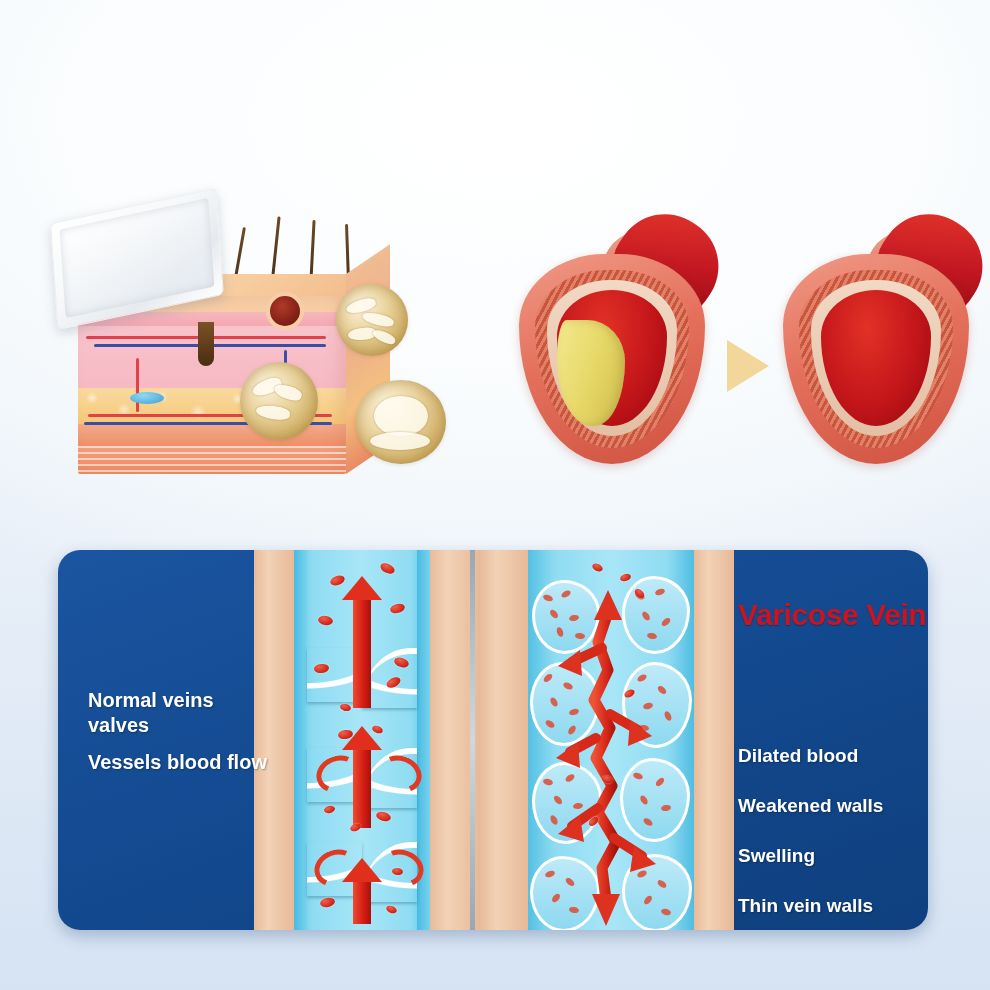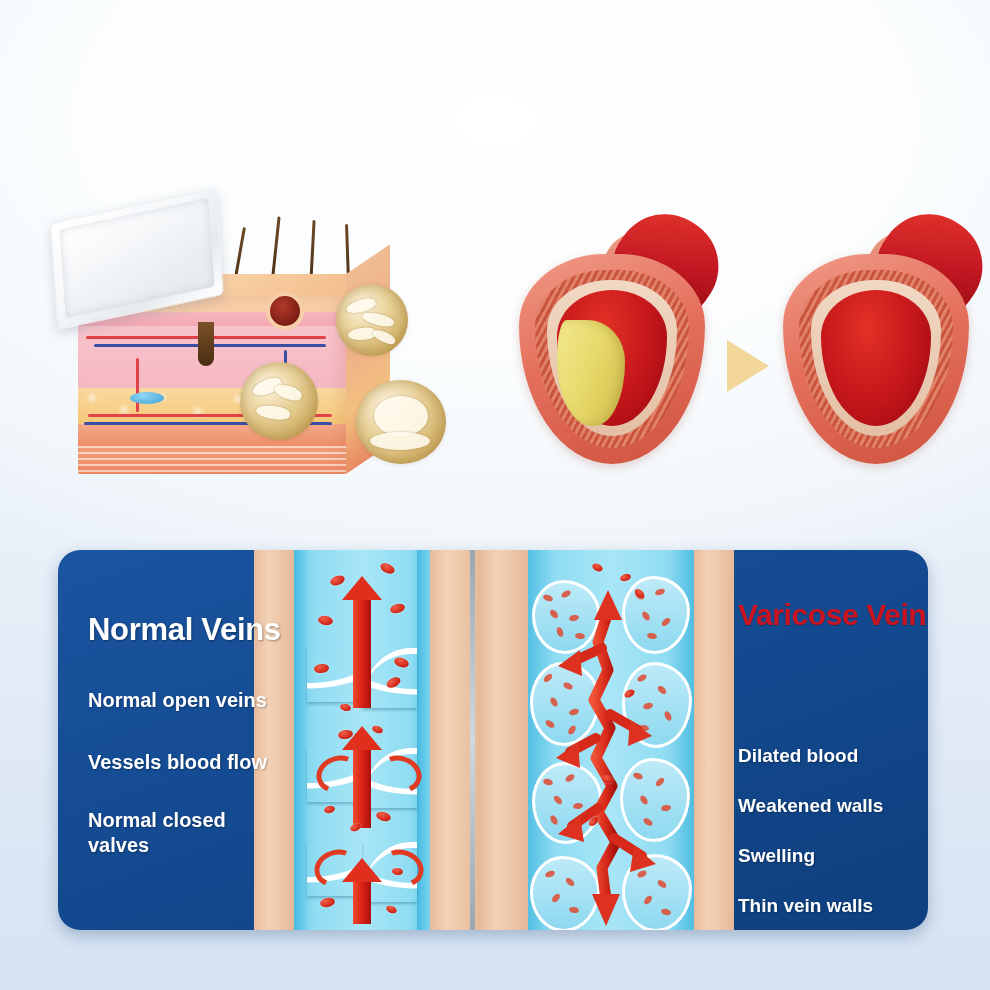--- a/index.html
+++ b/index.html
@@ -551,24 +551,22 @@
         <div class="rbc small" style="left:64px;top:14px;transform:rotate(25deg);"></div>
         <div class="rbc small" style="left:92px;top:24px;transform:rotate(-18deg);"></div>
         <div class="rbc small" style="left:106px;top:40px;transform:rotate(40deg);"></div>
         <div class="rbc small" style="left:96px;top:140px;transform:rotate(-30deg);"></div>
         <div class="rbc small" style="left:74px;top:226px;transform:rotate(14deg);"></div>
         <div class="rbc small" style="left:60px;top:268px;transform:rotate(-44deg);"></div>
       </div>
     </div>
 
     <div class="col-left">
-      <div class="head-normal">Normal Veins</div>
-      <div class="bullet-left bl0">Normal open veins</div>
+      <div class="bullet-left bl0">Normal veins valves</div>
       <div class="bullet-left bl1">Vessels blood flow</div>
-      <div class="bullet-left bl2">Normal closed valves</div>
     </div>
 
     <div class="col-right">
       <div class="head-vari">Varicose Veins</div>
       <div class="bullet-right br1">Dilated blood</div>
       <div class="bullet-right br2">Weakened walls</div>
       <div class="bullet-right br4">Thin vein walls</div>
       <div class="bullet-right br3">Swelling</div>
     </div>
 

